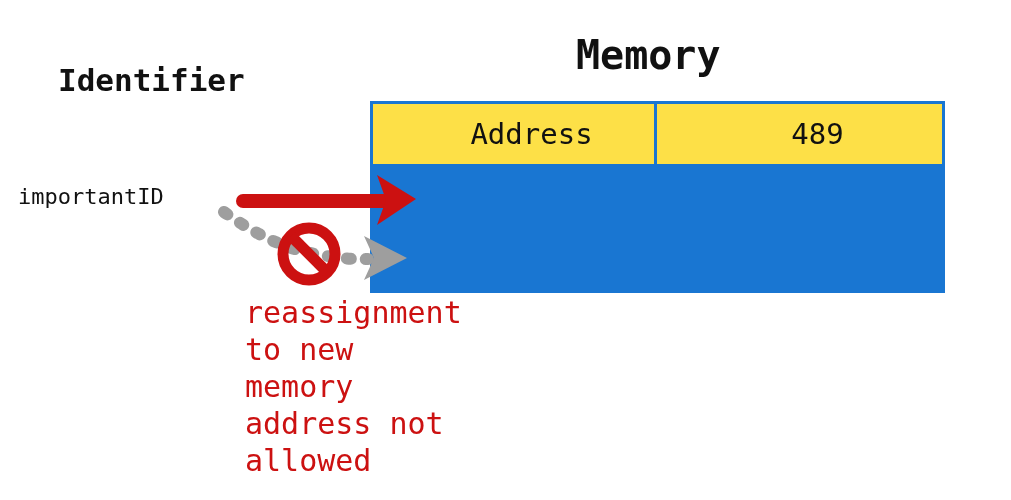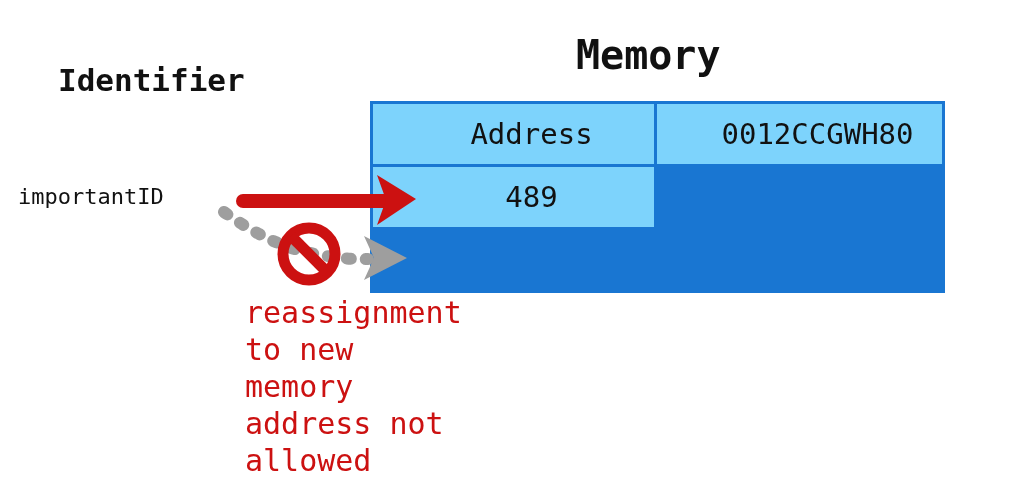--- a/index.html
+++ b/index.html
@@ -45,21 +45,21 @@
     height: 192px;
     border: 3px solid var(--blue);
     background: var(--blue);
     display: grid;
     grid-template-columns: 281px 1fr;
     grid-template-rows: 1fr 1fr 1fr;
     gap: 3px;
     z-index: 1;
   }
   .cell {
-    background: #7dd3fc;
+    background: #fde047;
     display: flex;
     align-items: center;
     justify-content: center;
     font-size: 29px;
     white-space: nowrap;
     padding-left: 36px;
   }
 
   #arrow-layer {
     position: absolute;
@@ -88,21 +88,20 @@
 
   <div id="identifier-heading" class="heading">Identifier</div>
 
   <div id="memory-heading" class="heading">Memory</div>
 
   <div id="identifier-name">importantID</div>
 
   <div id="memory-table">
     <div class="cell">Address</div>
 
-    <div class="cell">0012CCGWH80</div>
     <div class="cell">489</div>
 
   </div>
 
   <svg id="arrow-layer" width="1011" height="500" viewBox="0 0 1011 500" xmlns="http://www.w3.org/2000/svg">
 
     <g>
       <path d="M 224 212 Q 270 245 310 253 Q 345 260 368 259" fill="none" stroke="#9E9E9E" stroke-width="12" stroke-linecap="round" stroke-dasharray="4 15"></path>
       <polygon points="364,236 407,258 364,280 374,258" fill="#9E9E9E"></polygon>
     </g>

